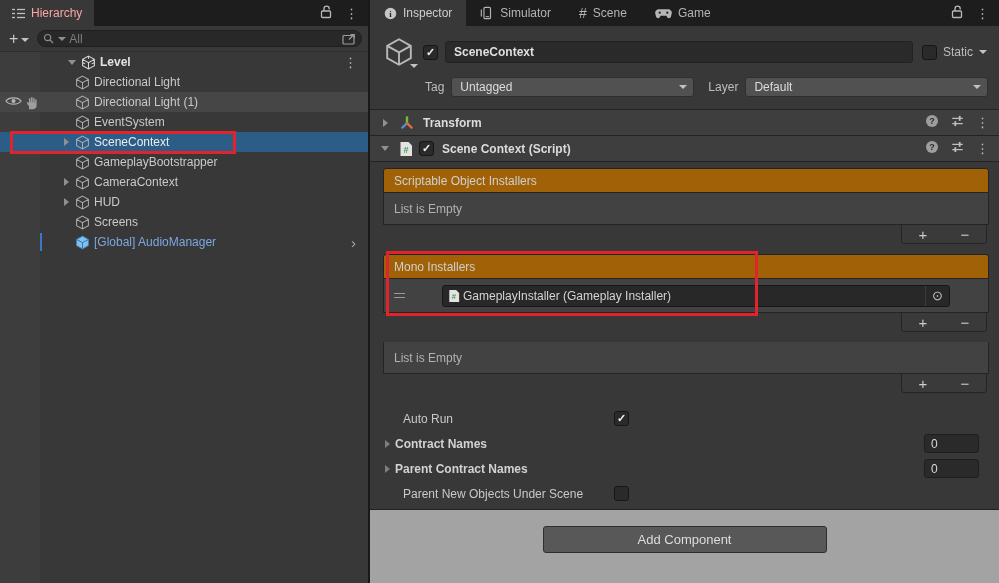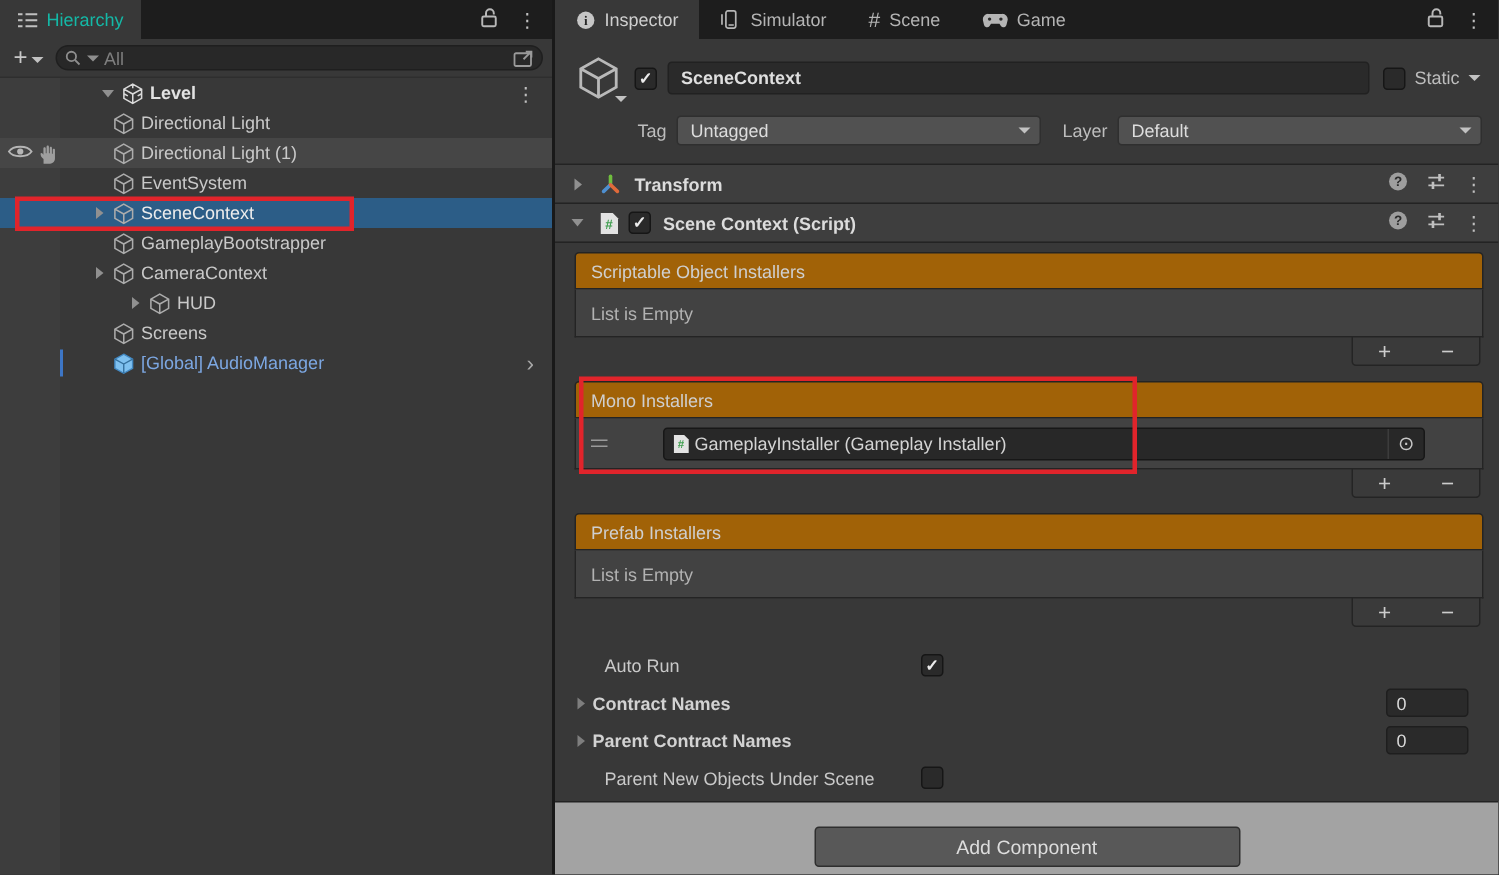--- a/index.html
+++ b/index.html
@@ -18,21 +18,21 @@
   .caret { width:0;height:0;border-top:4px solid #C2C2C2;border-left:4px solid transparent;border-right:4px solid transparent; }
   .cb { width:15px;height:15px;background:#2A2A2A;border:1px solid #161616;border-radius:3px;
         display:flex;align-items:center;justify-content:center;color:#ECECEC;font-size:11px;flex:none; }
   .cb.checked::after { content:"✓"; font-weight:bold; }
   .dots { font-size:13px; color:#C0C0C0; line-height:1; }
   
   #hierarchy { width:370px; height:583px; border-right:2px solid #191919; background:#383838;
                position:relative; display:flex; flex-direction:column; flex:none; }
   .tabbar { height:26px; background:#1D1D1D; display:flex; align-items:stretch; flex:none; }
   .tab { display:flex; align-items:center; gap:6px; padding:0 12px; color:#B4B4B4; }
-  .tab.active { background:#383838; color:#14b8a6; }
+  .tab.active { background:#383838; color:#fca5a5; }
   .tabbar-right { margin-left:auto; display:flex; align-items:center; gap:13px; padding-right:10px; }
   .htoolbar { height:26px; display:flex; align-items:center; padding:0 6px; gap:5px;
               background:#383838; border-bottom:1px solid #2E2E2E; flex:none; }
   .addbtn { display:flex; align-items:center; gap:3px; color:#C8C8C8; font-size:16px; padding:0 3px; }
   .addbtn .caret { margin-top:2px; }
   .searchpill { flex:1; height:17px; background:#282828; border:1px solid #1F1F1F; border-radius:9px;
                 display:flex; align-items:center; padding:0 5px; gap:3px; }
   .searchpill input { flex:1; background:transparent; border:none; outline:none; color:#C8C8C8;
                       font-family:"Liberation Sans",sans-serif; font-size:12px; min-width:0; }
   .searchpill input::placeholder { color:#7E7E7E; }
@@ -226,21 +226,21 @@
           <span class="exp">
             <span class="tri-r"></span>
           </span>
           <span class="oic">
             <svg width="15" height="15" viewBox="0 0 16 16">
               <path d="M8 1.2 14.3 4.7 14.3 11.3 8 14.8 1.7 11.3 1.7 4.7Z M1.7 4.7 8 8.2 14.3 4.7 M8 8.2 V14.8" fill="none" stroke="#ACACAC" stroke-width="1.1"></path>
             </svg>
           </span>
           <span class="hlabel">CameraContext</span>
         </div>
-        <div class="hrow" style="padding-left: 82px; text-align: center;">
+        <div class="hrow" style="padding-left: 58px; text-align: center;">
           <span class="exp">
             <span class="tri-r"></span>
           </span>
           <span class="oic">
             <svg width="15" height="15" viewBox="0 0 16 16">
               <path d="M8 1.2 14.3 4.7 14.3 11.3 8 14.8 1.7 11.3 1.7 4.7Z M1.7 4.7 8 8.2 14.3 4.7 M8 8.2 V14.8" fill="none" stroke="#ACACAC" stroke-width="1.1"></path>
             </svg>
           </span>
           <span class="hlabel">HUD</span>
         </div>
@@ -437,23 +437,20 @@
             </div>
           </div>
           <div class="list-footer">
             <div class="footer-box">
               <span class="fbtn">+</span>
               <span class="fbtn">−</span>
             </div>
           </div>
         </div>
         <div class="list">
-          <div class="list-header">
-            <span>Prefab Installers</span>
-          </div>
           <div class="list-body empty">
             <span>List is Empty</span>
           </div>
           <div class="list-footer">
             <div class="footer-box">
               <span class="fbtn">+</span>
               <span class="fbtn">−</span>
             </div>
           </div>
         </div>

